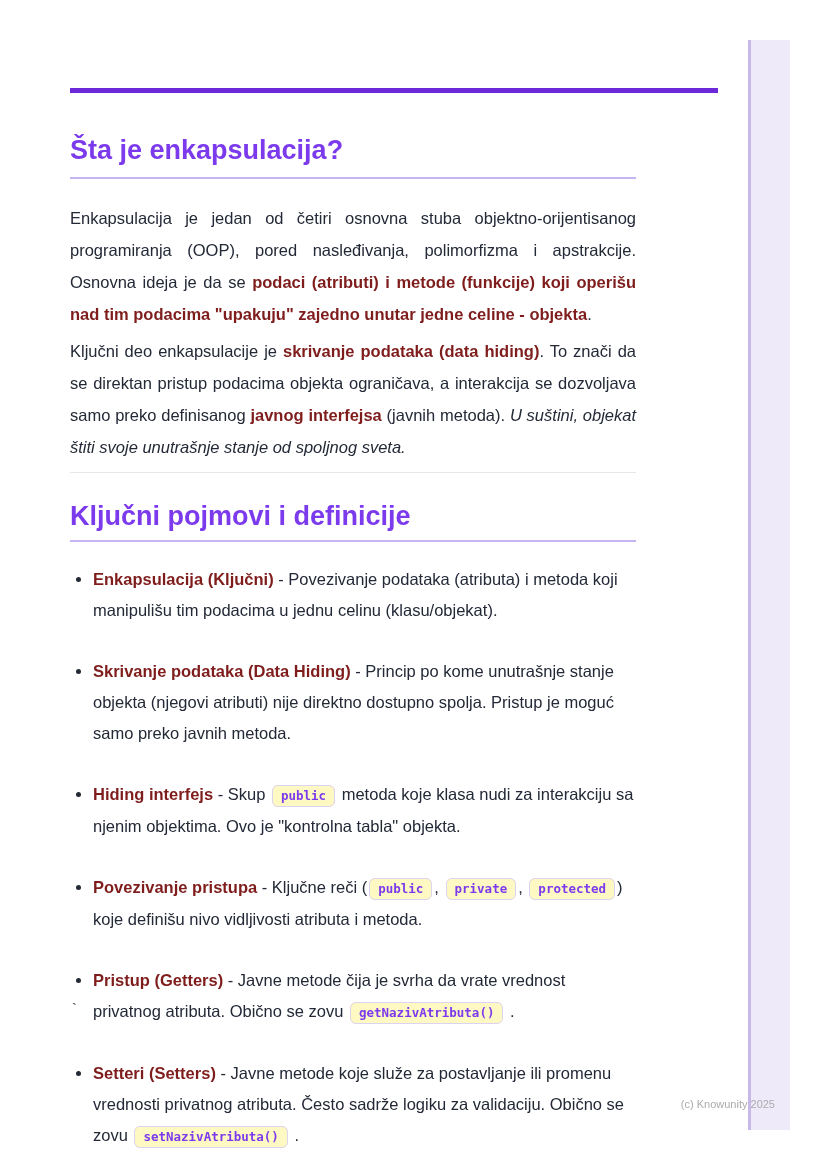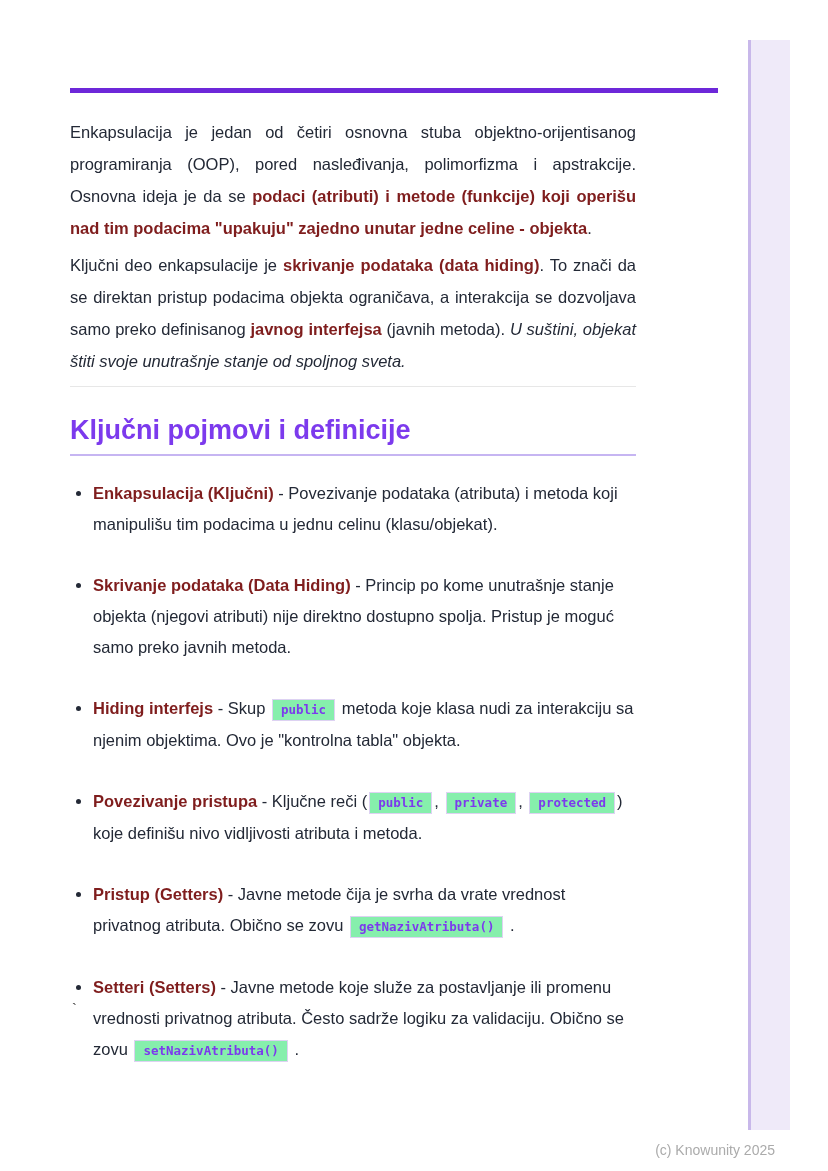--- a/index.html
+++ b/index.html
@@ -76,55 +76,55 @@
     margin-top: 30px;
   }
   ul.def-list li:first-child { margin-top: 0; }
   .run-bold { font-weight: bold; color: #7f1d1d; }
   .run-italic { font-style: italic; }
   .run-code {
     font-family: "DejaVu Sans Mono", monospace;
     font-size: 12.5px;
     font-weight: bold;
     color: #7c3aed;
-    background: #86efac;
+    background: #fef9c3;
     border: 1px solid #ddd2f2;
-    border-radius: 0;
+    border-radius: 6px;
     padding: 2px 8px 3px 8px;
     margin: 0 2px;
     white-space: nowrap;
   }
   .stray-char {
     position: absolute;
     left: 72px; top: 1000px;
     font-size: 15px;
     color: #3a3a3a;
   }
   .page-footer {
     position: absolute;
     top: 1098px;
     right: 53px;
-    font-size: 14px;
+    font-size: 11px;
     color: #ababab;
     z-index: 2;
-    margin-top: 44px;
   }
 </style>
 </head>
 <body>
 
 <div class="scroll-track"></div>
 
 <div class="content">
 
   <hr class="title-rule">
 
   <div class="text-col">
 
     <section>
+      <h2 class="section-heading">Šta je enkapsulacija?</h2>
       <p class="body-para"><span class="run-normal">Enkapsulacija je jedan od četiri osnovna stuba objektno-orijentisanog programiranja (OOP), pored nasleđivanja, polimorfizma i apstrakcije. Osnovna ideja je da se </span><span class="run-bold">podaci (atributi) i metode (funkcije) koji operišu nad tim podacima "upakuju" zajedno unutar jedne celine - objekta</span><span class="run-normal">.</span></p>
       <p class="body-para"><span class="run-normal">Ključni deo enkapsulacije je </span><span class="run-bold">skrivanje podataka (data hiding)</span><span class="run-normal">. To znači da se direktan pristup podacima objekta ograničava, a interakcija se dozvoljava samo preko definisanog </span><span class="run-bold">javnog interfejsa</span><span class="run-normal"> (javnih metoda). </span><span class="run-italic">U suštini, objekat štiti svoje unutrašnje stanje od spoljnog sveta.</span></p>
     </section>
 
     <hr class="section-divider">
 
     <section>
       <h2 class="section-heading second">Ključni pojmovi i definicije</h2>
       <ul class="def-list">
         <li><span class="run-bold">Enkapsulacija (Ključni)</span><span class="run-normal"> - Povezivanje podataka (atributa) i metoda koji manipulišu tim podacima u jednu celinu (klasu/objekat).</span></li>

